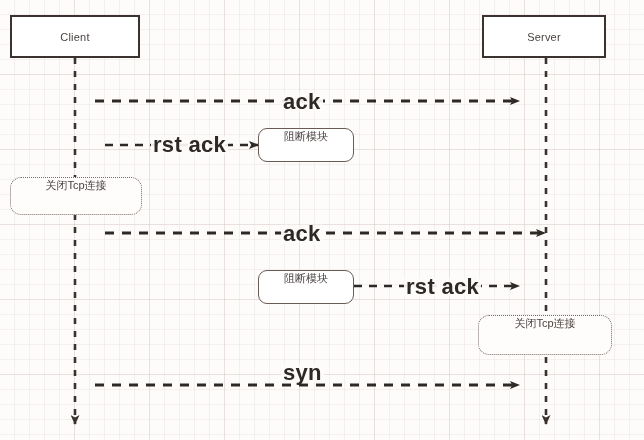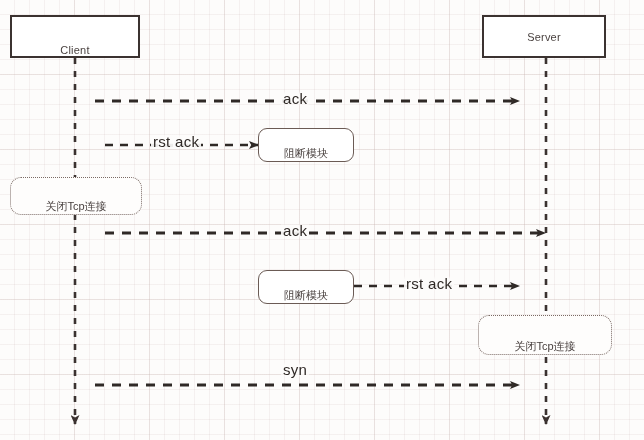--- a/index.html
+++ b/index.html
@@ -42,43 +42,44 @@
     align-items: center;
     justify-content: center;
     color: #4a4240;
     font-size: 11px;
     letter-spacing: 0.2px;
   }
   .node-box {
     position: absolute;
     box-sizing: border-box;
     display: flex;
-    align-items: flex-end;
+    align-items: flex-start;
     justify-content: center;
     background: #ffffff;
     color: #4a4240;
     font-size: 11px;
   }
   .node-solid {
     border: 1.6px solid #6b5b55;
     border-radius: 9px;
   }
   .node-dotted {
     border: 1.6px dotted #7a6a64;
     border-radius: 11px;
     background: #fefdfc;
   }
   .msg-label {
     position: absolute;
     color: #2f2926;
-    font-size: 15px;
+    font-size: 22px;
     background: transparent;
     white-space: nowrap;
     line-height: 1;
     letter-spacing: 0.3px;
+    font-weight: bold;
   }
 </style>
 </head>
 <body>
 
 <div id="canvas">
 
   <svg class="svg-layer" viewBox="0 0 644 440" xmlns="http://www.w3.org/2000/svg">
     <defs>
       <marker id="arrow-right" markerWidth="10" markerHeight="8" refX="9" refY="4" orient="auto" markerUnits="userSpaceOnUse">
@@ -103,21 +104,21 @@
       <line x1="258" y1="145" x2="105" y2="145" stroke="#2f2926" stroke-width="2.6" stroke-dasharray="8 7" marker-end="url(#arrow-left)" transform="rotate(180 181.5 145)"></line>
 
       <line x1="545" y1="233" x2="105" y2="233" stroke="#2f2926" stroke-width="3" stroke-dasharray="9 8" marker-end="url(#arrow-left)" transform="rotate(180 325 233)"></line>
 
       <line x1="354" y1="286" x2="519" y2="286" stroke="#2f2926" stroke-width="2.6" stroke-dasharray="8 7" marker-end="url(#arrow-right)"></line>
 
       <line x1="95" y1="385" x2="519" y2="385" stroke="#2f2926" stroke-width="3" stroke-dasharray="9 8" marker-end="url(#arrow-right)"></line>
     </g>
   </svg>
 
-  <div class="actor-box" style="left:10px; top:15px; width:130px; height:43px;align-items:flex-end;">
+  <div class="actor-box" style="left:10px; top:15px; width:130px; height:43px;">
     <span>Client</span>
   </div>
 
   <div class="actor-box" style="left:482px; top:15px; width:124px; height:43px;">
     <span>Server</span>
   </div>
 
   <div class="node-box node-solid" style="left:258px; top:128px; width:96px; height:34px;">
     <span>阻断模块</span>
   </div>

